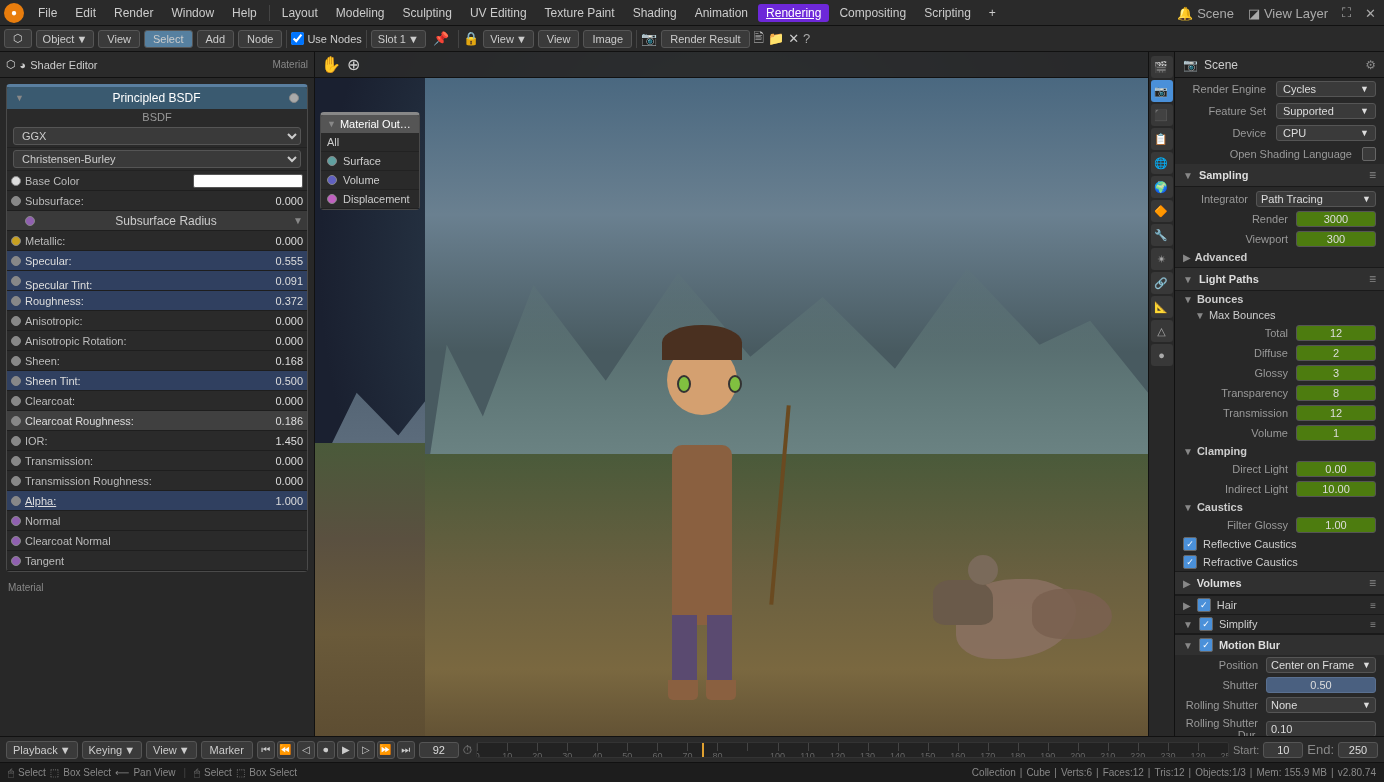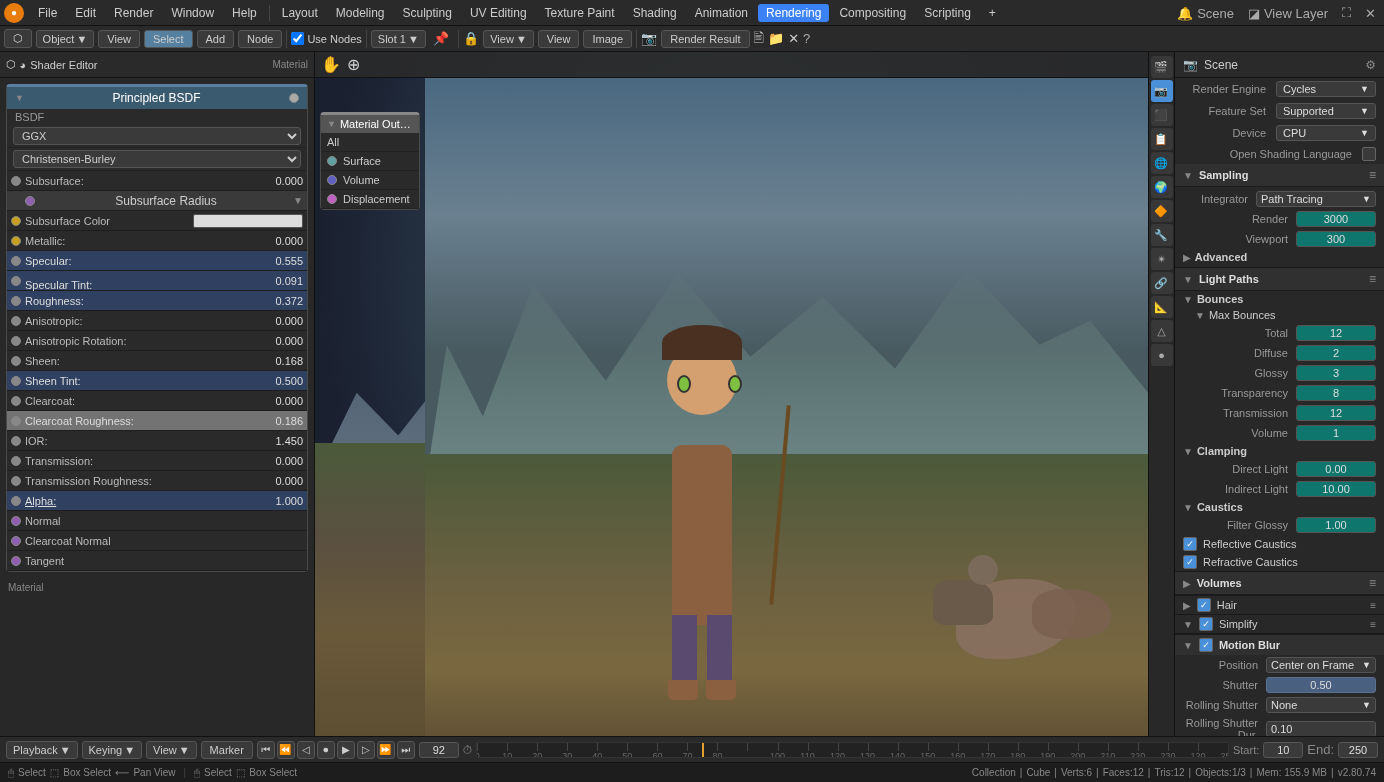--- a/index.html
+++ b/index.html
@@ -27,21 +27,21 @@
       top: 0; left: 0; right: 0;
       z-index: 100;
     }
     .menu-item {
       padding: 2px 8px;
       cursor: pointer;
       color: #ccc;
       font-size: 12px;
       border-radius: 3px;
     }
-    .menu-item.active { background: #3b82f6; color: #fff; }
+    .menu-item.active { background: #6d28d9; color: #fff; text-decoration: underline; }
     .menu-separator { width: 1px; height: 16px; background: #444; margin: 0 2px; }
     .blender-logo {
       width: 20px; height: 20px;
       background: #e87d0d;
       border-radius: 50%;
       display: flex; align-items: center; justify-content: center;
       font-size: 10px; font-weight: bold; color: white;
       margin-right: 4px;
     }
     .top-right-icons {
@@ -273,21 +273,21 @@
       font-size: 11px;
       color: #999;
       flex: 1;
       text-align: right;
       padding-right: 8px;
     }
     .prop-grid-value {
       font-size: 11px;
       color: #ddd;
       min-width: 80px;
-      background: #0f766e;
+      background: #4d7c0f;
       border: 1px solid #555;
       border-radius: 3px;
       padding: 1px 4px;
       text-align: center;
     }
 
     
     .props-sidebar {
       width: 26px;
       background: #282828;
@@ -644,54 +644,54 @@
       <span>Shader Editor</span>
       <span style="margin-left:auto; font-size:10px; color:#888;">Material</span>
     </div>
 
     <div class="bsdf-node">
       <div class="bsdf-header">
         <span class="collapsible-arrow">▼</span>
         <span class="bsdf-title">Principled BSDF</span>
         <div class="bsdf-socket"></div>
       </div>
-      <div class="bsdf-title-row" style="text-align:left; padding:2px 8px; font-size:11px; color:#999;">
+      <div class="bsdf-title-row" style="text-align:center; padding:2px 8px; font-size:11px; color:#999;">
         <span>BSDF</span>
       </div>
 
       <div class="dropdown-row">
         <select class="dropdown-select">
           <option>GGX</option>
         </select>
       </div>
 
       <div class="dropdown-row">
         <select class="dropdown-select">
           <option>Christensen-Burley</option>
         </select>
       </div>
 
+      <div class="prop-row">
+        <div class="prop-socket socket-white"></div>
+        <span class="prop-label">Base Color</span>
+        <div class="color-swatch" style="background:#ffffff; max-width:110px;"></div>
+      </div>
 
       <div class="prop-row">
         <div class="prop-socket socket-gray"></div>
         <span class="prop-label">Subsurface:</span>
         <span class="prop-value">0.000</span>
       </div>
 
       <div class="subsurface-dropdown">
         <div class="prop-socket socket-purple" style="margin-right:4px;"></div>
         <span>Subsurface Radius</span>
         <span style="color:#888; font-size:10px;">▼</span>
       </div>
 
-      <div class="prop-row">
-        <div class="prop-socket socket-yellow"></div>
-        <span class="prop-label">Subsurface Color</span>
-        <div class="color-swatch" style="background:#dddddd; max-width:110px;"></div>
-      </div>
 
       <div class="prop-row">
         <div class="prop-socket socket-yellow"></div>
         <span class="prop-label">Metallic:</span>
         <span class="prop-value">0.000</span>
       </div>
 
       <div class="prop-row" style="background:#304060;">
         <div class="prop-socket socket-gray"></div>
         <span class="prop-label" style="color:#ddd;">Specular:</span>
@@ -733,21 +733,21 @@
         <span class="prop-label" style="color:#ddd;">Sheen Tint:</span>
         <span class="prop-value">0.500</span>
       </div>
 
       <div class="prop-row">
         <div class="prop-socket socket-gray"></div>
         <span class="prop-label">Clearcoat:</span>
         <span class="prop-value">0.000</span>
       </div>
 
-      <div class="prop-row" style="background:#737373;">
+      <div class="prop-row" style="background:#404040;">
         <div class="prop-socket socket-gray"></div>
         <span class="prop-label" style="color:#ddd;">Clearcoat Roughness:</span>
         <span class="prop-value">0.186</span>
       </div>
 
       <div class="prop-row">
         <div class="prop-socket socket-gray"></div>
         <span class="prop-label">IOR:</span>
         <span class="prop-value">1.450</span>
       </div>

